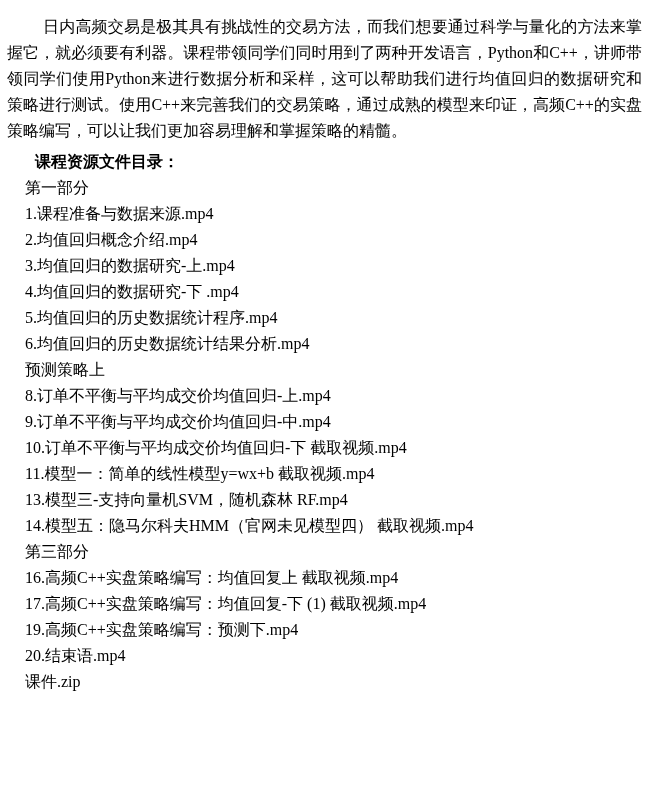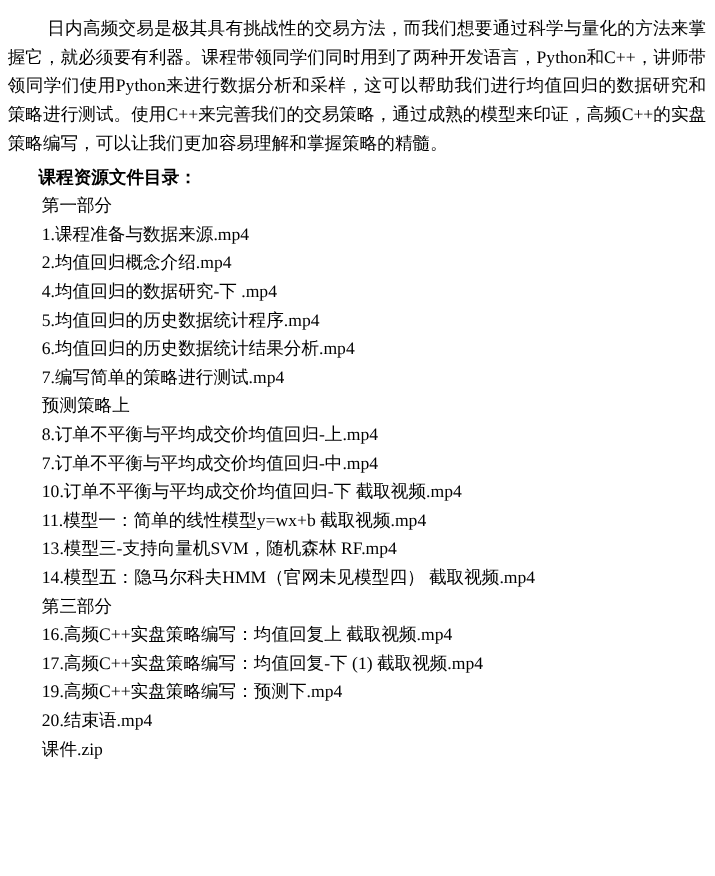--- a/index.html
+++ b/index.html
@@ -23,41 +23,41 @@
   .intro {
     margin: 5px;
     text-align: justify;
     text-indent: 36px;
   }
   .heading {
     margin: 0 0 0 33px;
     font-weight: 700;
   }
   .line {
-    margin: 0 0 0 36px;
+    margin: 0 0 0 23px;
     white-space: pre-wrap;
   }
 </style>
 </head>
 <body>
 
 <div class="page">
   <p class="intro">日内高频交易是极其具有挑战性的交易方法，而我们想要通过科学与量化的方法来掌握它，就必须要有利器。课程带领同学们同时用到了两种开发语言，Python和C++，讲师带领同学们使用Python来进行数据分析和采样，这可以帮助我们进行均值回归的数据研究和策略进行测试。使用C++来完善我们的交易策略，通过成熟的模型来印证，高频C++的实盘策略编写，可以让我们更加容易理解和掌握策略的精髓。</p>
   <p class="heading">课程资源文件目录：</p>
   <div id="directory">
       <p class="line">第一部分</p>
       <p class="line">1.课程准备与数据来源.mp4</p>
       <p class="line">2.均值回归概念介绍.mp4</p>
+      <p class="line">3.均值回归的数据研究-上.mp4</p>
       <p class="line">4.均值回归的数据研究-下 .mp4</p>
       <p class="line">5.均值回归的历史数据统计程序.mp4</p>
       <p class="line">6.均值回归的历史数据统计结果分析.mp4</p>
-      <p class="line">7.编写简单的策略进行测试.mp4</p>
       <p class="line">预测策略上</p>
       <p class="line">8.订单不平衡与平均成交价均值回归-上.mp4</p>
-      <p class="line">7.订单不平衡与平均成交价均值回归-中.mp4</p>
+      <p class="line">9.订单不平衡与平均成交价均值回归-中.mp4</p>
       <p class="line">10.订单不平衡与平均成交价均值回归-下 截取视频.mp4</p>
       <p class="line">11.模型一：简单的线性模型y=wx+b 截取视频.mp4</p>
       <p class="line">13.模型三-支持向量机SVM，随机森林 RF.mp4</p>
       <p class="line">14.模型五：隐马尔科夫HMM（官网未见模型四） 截取视频.mp4</p>
       <p class="line">第三部分</p>
       <p class="line">16.高频C++实盘策略编写：均值回复上 截取视频.mp4</p>
       <p class="line">17.高频C++实盘策略编写：均值回复-下 (1) 截取视频.mp4</p>
       <p class="line">19.高频C++实盘策略编写：预测下.mp4</p>
       <p class="line">20.结束语.mp4</p>
       <p class="line">课件.zip</p>

